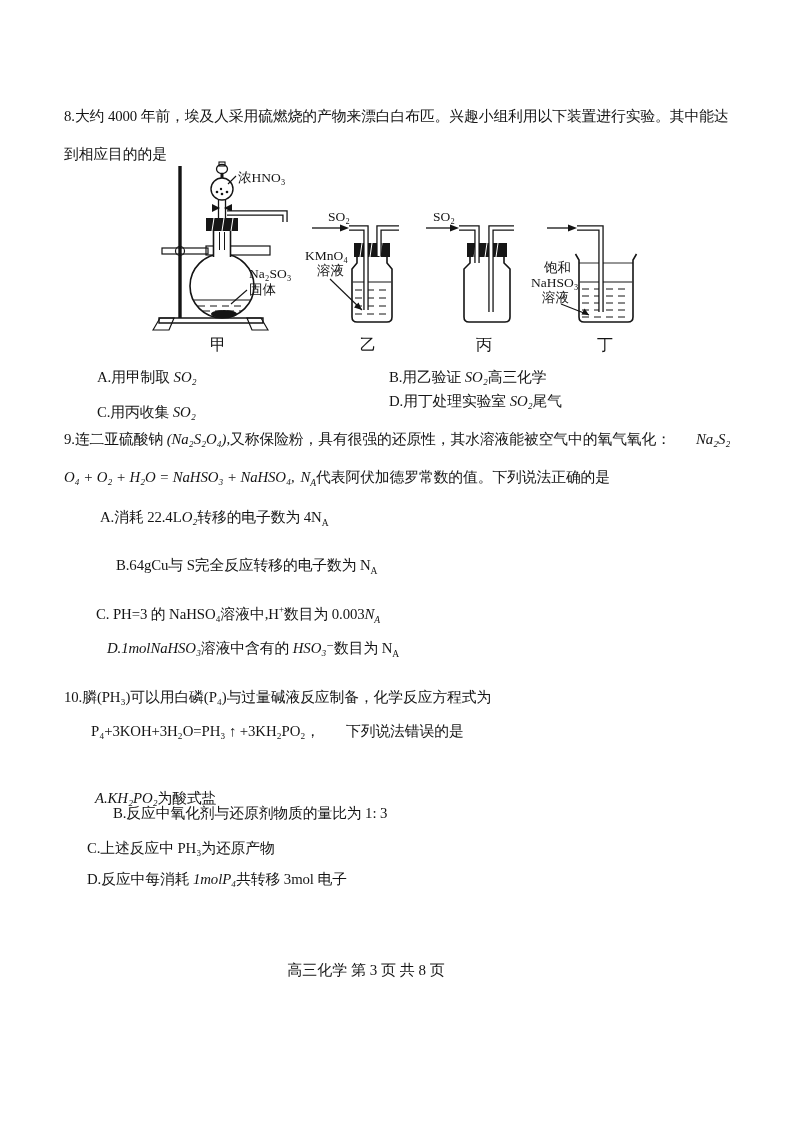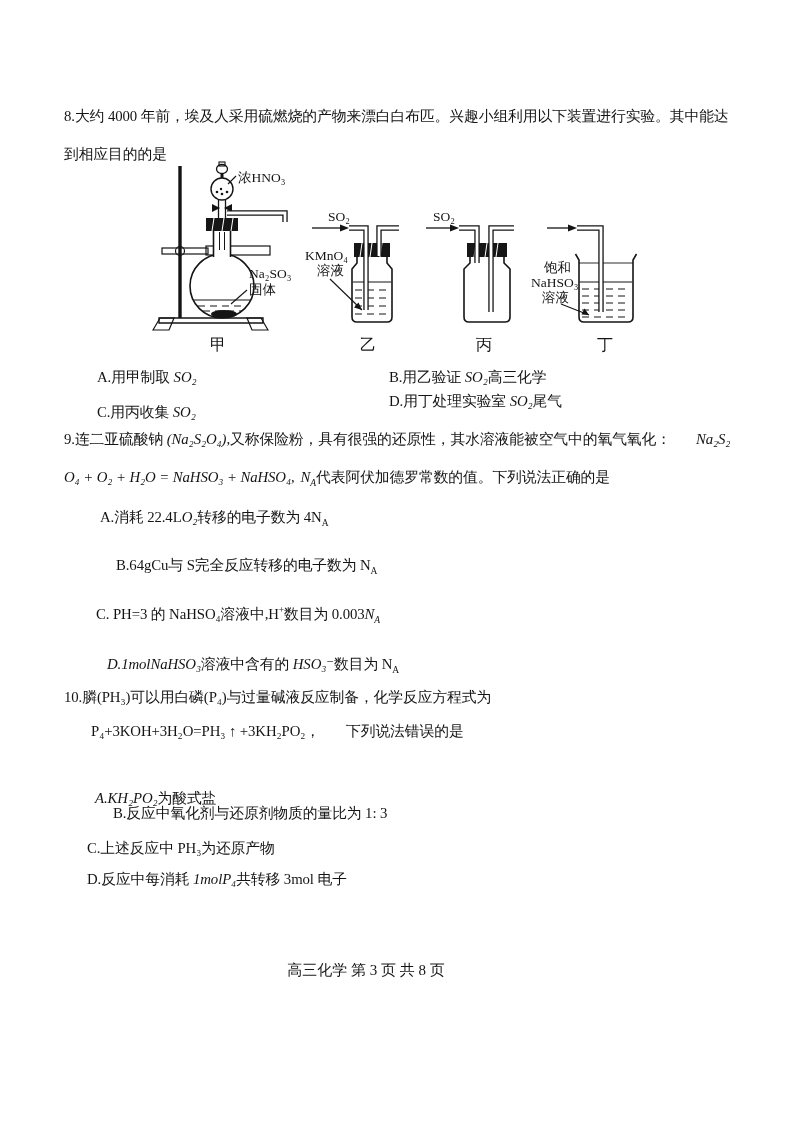--- a/index.html
+++ b/index.html
@@ -163,21 +163,21 @@
 <div class="line" style="top:368px;left:389px;"><span>B.用乙验证 </span><span class="m">SO₂</span><span>高三化学</span></div>
 <div class="line" style="top:403px;left:97px;"><span>C.用丙收集 </span><span class="m">SO₂</span></div>
 <div class="line" style="top:392px;left:389px;"><span>D.用丁处理实验室 </span><span class="m">SO₂</span><span>尾气</span></div>
 
 <div class="line" style="top:430px;left:64px;"><span>9.连二亚硫酸钠 </span><span class="m">(Na₂S₂O₄)</span><span>,又称保险粉，具有很强的还原性，其水溶液能被空气中的氧气氧化：</span><span class="m" style="margin-left:25px;">Na₂S₂</span></div>
 <div class="line" style="top:468px;left:64px;"><span class="m">O₄ + O₂ + H₂O = NaHSO₃ + NaHSO₄,</span><span class="m" style="margin-left:6px;">N</span><sub class="m">A</sub><span>代表阿伏加德罗常数的值。下列说法正确的是</span></div>
 
 <div class="line" style="top:508px;left:100px;"><span>A.消耗 22.4L</span><span class="m">O₂</span><span>转移的电子数为 4N</span><sub>A</sub></div>
 <div class="line" style="top:556px;left:116px;"><span>B.64gCu与 S完全反应转移的电子数为 N</span><sub>A</sub></div>
 <div class="line" style="top:605px;left:96px;"><span>C. PH=3 的 NaHSO₄溶液中,H</span><sup>+</sup><span>数目为 0.003</span><span class="m">N</span><sub class="m">A</sub></div>
-<div class="line" style="top:655px;left:107px;"><span class="m">D.1molNaHSO₃</span><span>溶液中含有的 </span><span class="m">HSO₃⁻</span><span>数目为 N</span><sub>A</sub></div>
+<div class="line" style="top:639px;left:107px;"><span class="m">D.1molNaHSO₃</span><span>溶液中含有的 </span><span class="m">HSO₃⁻</span><span>数目为 N</span><sub>A</sub></div>
 
 <div class="line" style="top:688px;left:64px;">10.膦(PH₃)可以用白磷(P₄)与过量碱液反应制备，化学反应方程式为</div>
 <div class="line" style="top:722px;left:91px;"><span>P₄+3KOH+3H₂O=PH₃ ↑ +3KH₂PO₂，</span><span class="gap"></span><span>下列说法错误的是</span></div>
 
 <div class="line" style="top:769px;left:95px;margin-top:20px;"><span class="m">A.KH₂PO₂</span><span>为酸式盐</span></div>
 <div class="line" style="top:804px;left:87px;margin-left:26px;"><span>B.反应中氧化剂与还原剂物质的量比为 1: 3</span></div>
 <div class="line" style="top:839px;left:87px;"><span>C.上述反应中 PH₃为还原产物</span></div>
 <div class="line" style="top:870px;left:87px;"><span>D.反应中每消耗 </span><span class="m">1molP₄</span><span>共转移 3mol 电子</span></div>
 
 <div class="footer">高三化学 第 3 页 共 8 页</div>

